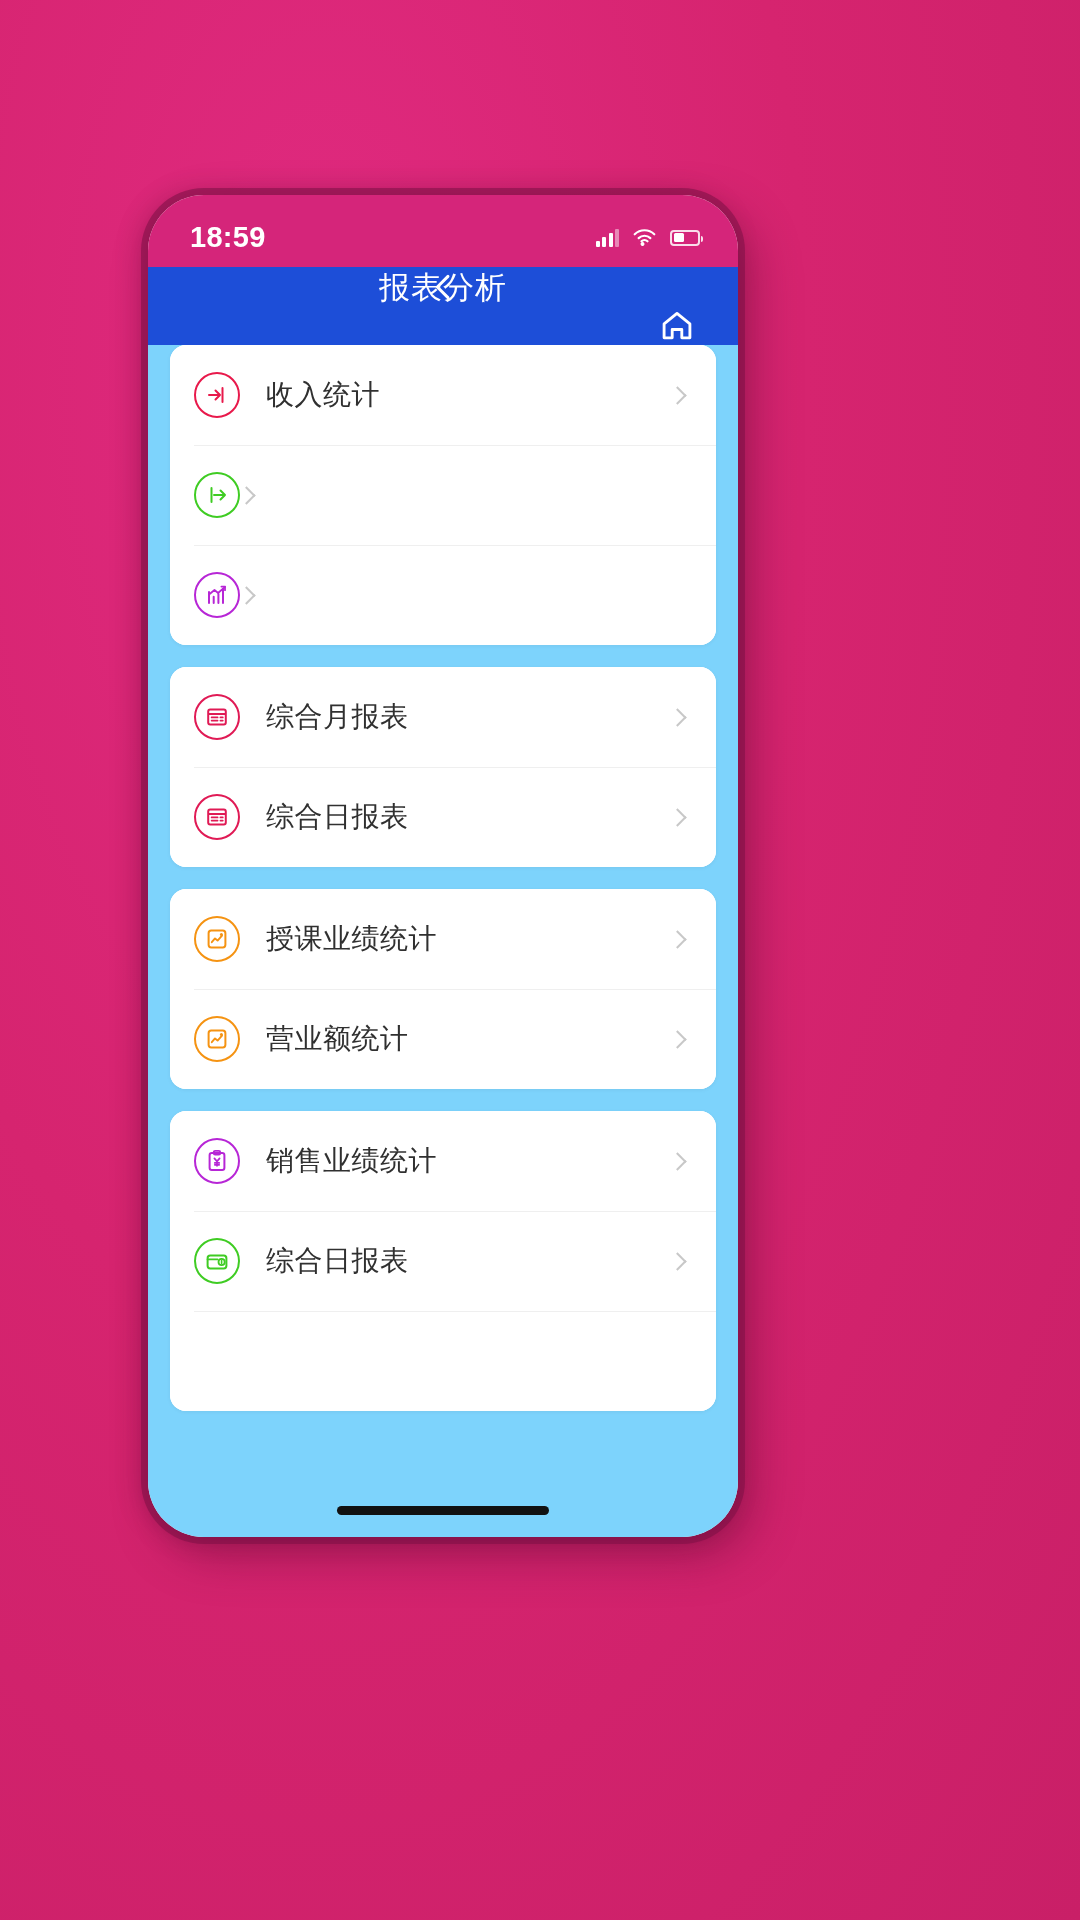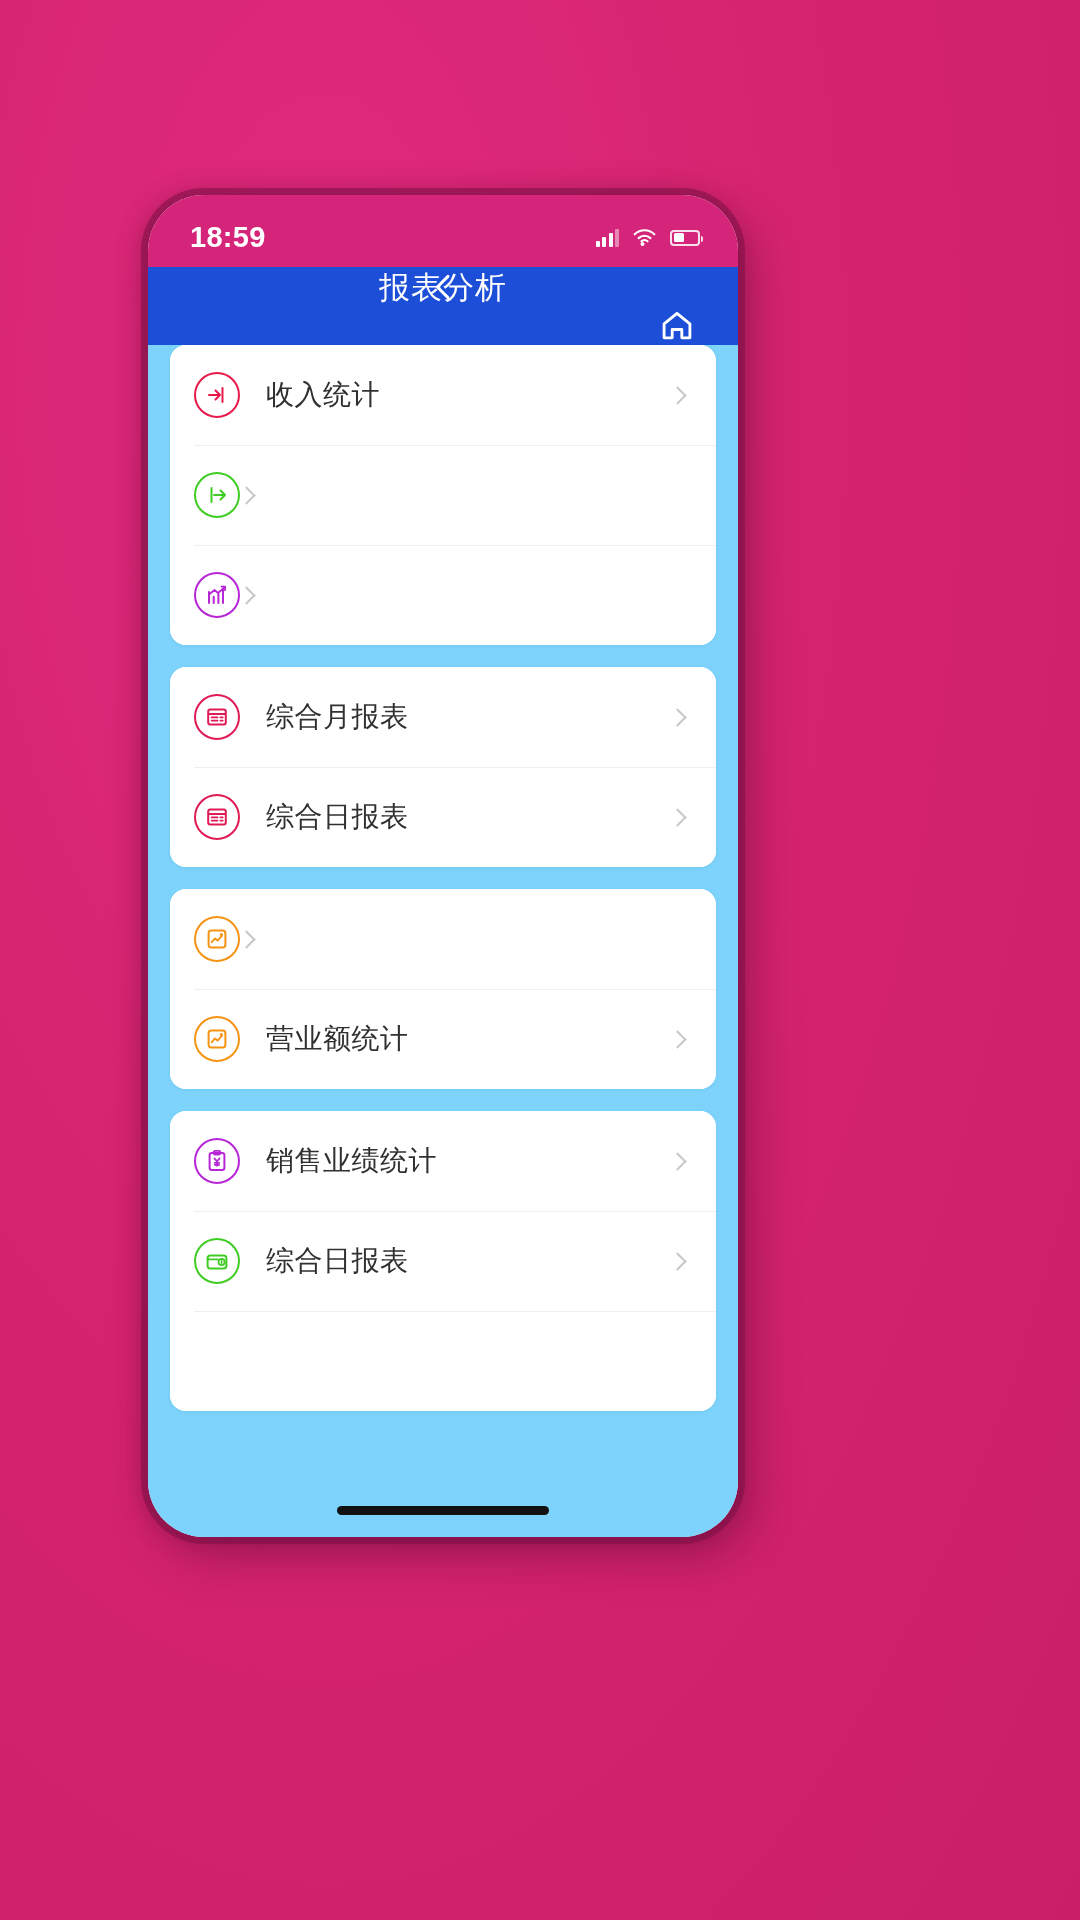--- a/index.html
+++ b/index.html
@@ -246,20 +246,21 @@
       </div>
       <div class="group">
         <div class="row">
           <span class="ico" style="color: rgb(245, 147, 18);">
             <svg viewBox="0 0 24 24">
               <rect x="3.6" y="3.6" width="16.8" height="16.8" rx="2.6" fill="none" stroke="currentColor" stroke-width="2"></rect>
               <path d="M6.8 15.2 10 11.4l2.6 2.2 4.4-5" fill="none" stroke="currentColor" stroke-width="1.9" stroke-linecap="round" stroke-linejoin="round"></path>
               <circle cx="16.4" cy="7.6" r="1.5" fill="currentColor"></circle>
             </svg>
           </span>
+          <span class="label">授课业绩统计</span>
           <span class="chev"></span>
         </div>
         <div class="row">
           <span class="ico" style="color: rgb(245, 147, 18);">
             <svg viewBox="0 0 24 24">
               <rect x="3.6" y="3.6" width="16.8" height="16.8" rx="2.6" fill="none" stroke="currentColor" stroke-width="2"></rect>
               <path d="M6.8 15.2 10 11.4l2.6 2.2 4.4-5" fill="none" stroke="currentColor" stroke-width="1.9" stroke-linecap="round" stroke-linejoin="round"></path>
               <circle cx="16.4" cy="7.6" r="1.5" fill="currentColor"></circle>
             </svg>
           </span>

